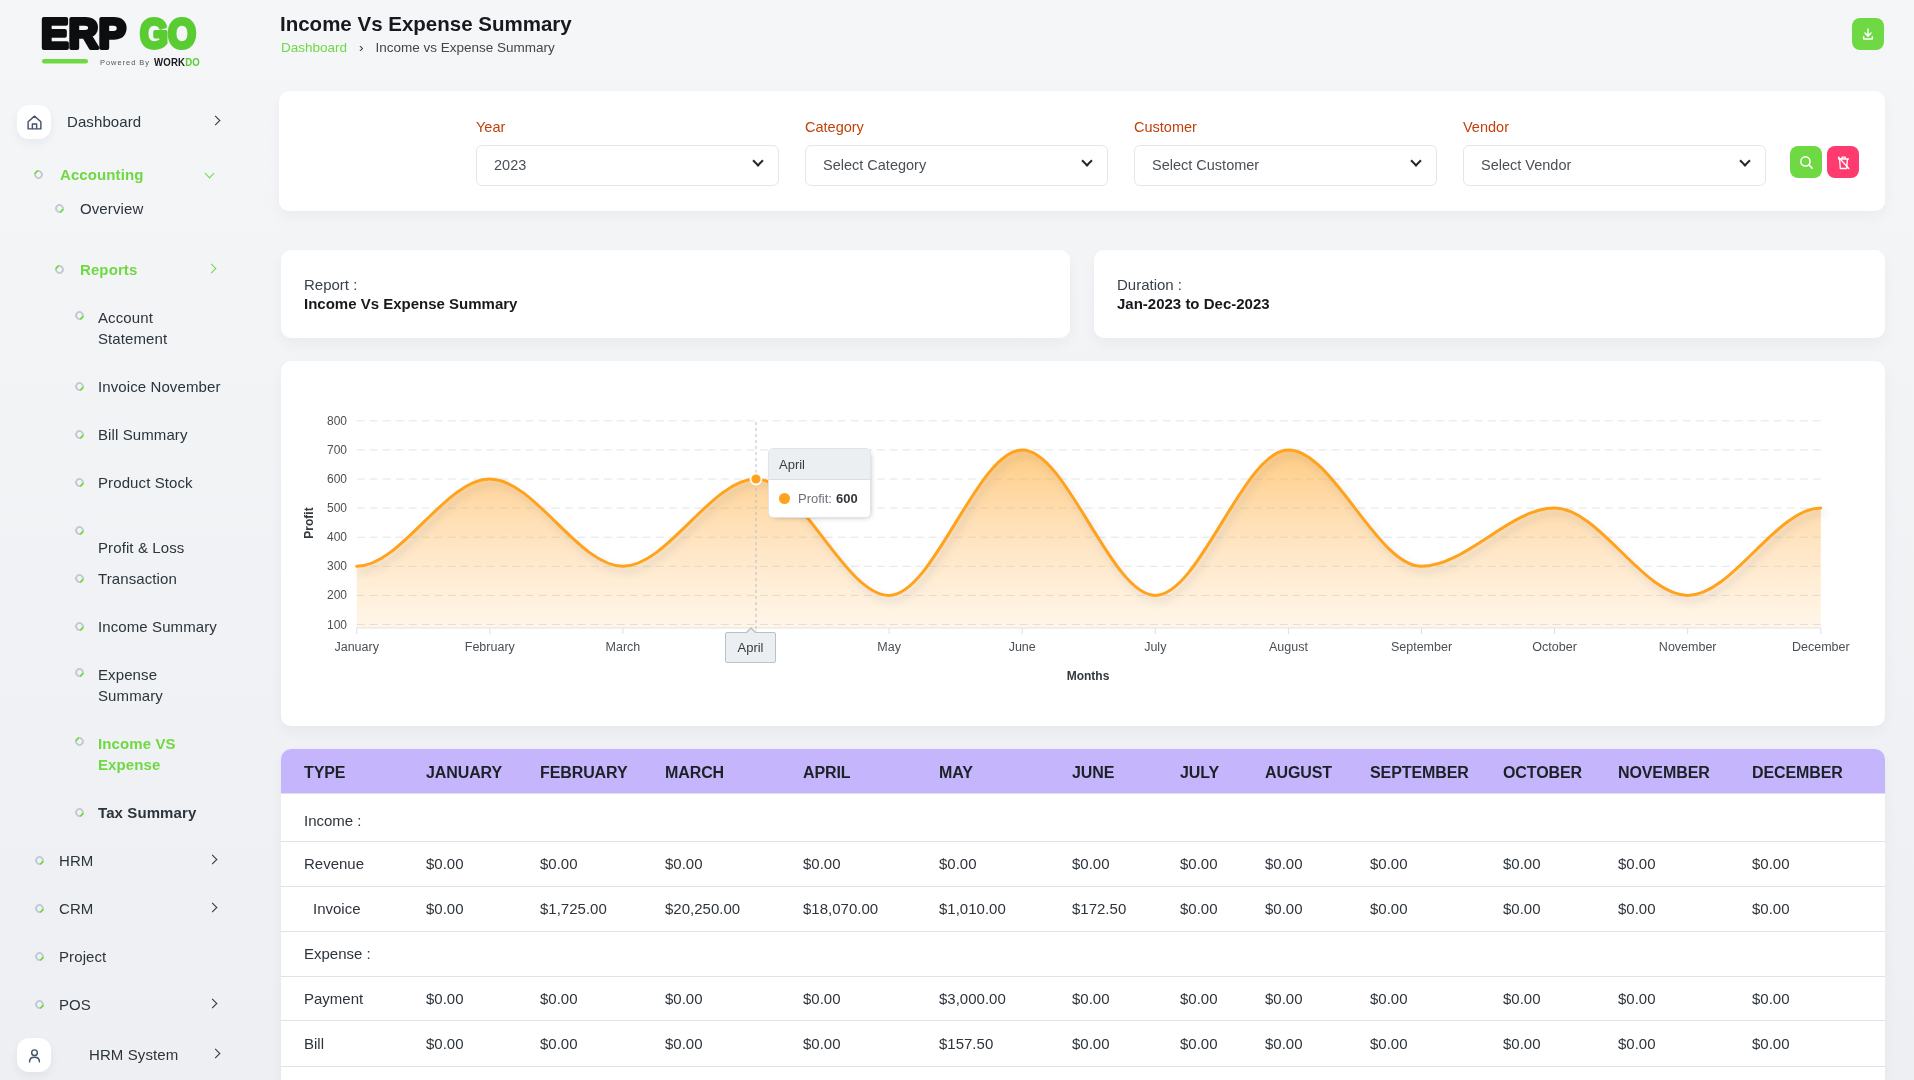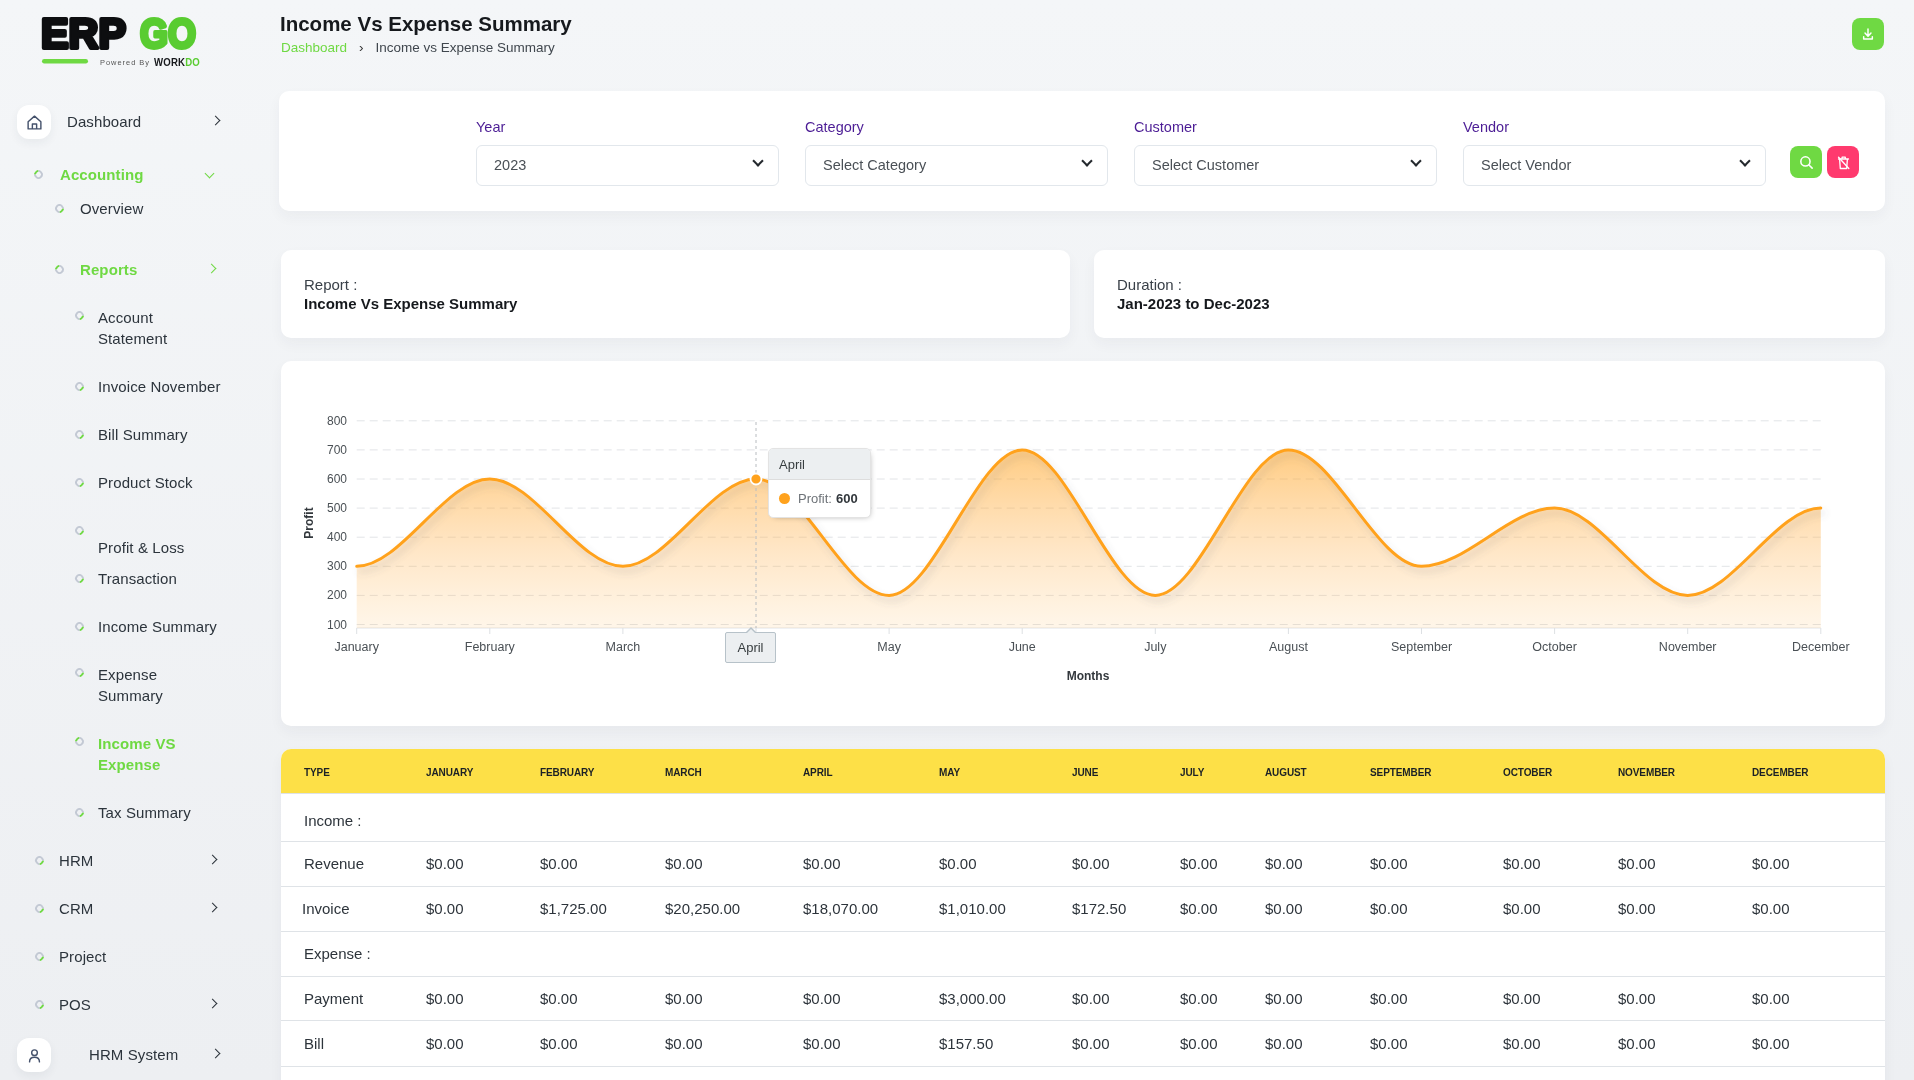--- a/index.html
+++ b/index.html
@@ -28,21 +28,21 @@
   box-shadow:0 4px 10px rgba(40,50,70,.06); display:flex; align-items:center; justify-content:center; }
 
 #pgtitle { position:absolute; left:280px; top:12px; font-size:20.5px; font-weight:700; color:#16191d; letter-spacing:0;}
 #crumbs { position:absolute; left:281px; top:40px; font-size:13.5px; color:#40474e; }
 #crumbs .lnk { color:#6fd943; }
 #crumbs .sep { margin:0 12px; color:#333; }
 #dlbtn { position:absolute; left:1852px; top:18px; width:32px; height:32px; background:#6fd943; border-radius:8px;
   display:flex; align-items:center; justify-content:center; }
 
 #filters { left:279px; top:91px; width:1606px; height:120px; }
-.flabel { position:absolute; top:28px; font-size:14.5px; color:#4c1d95; }
+.flabel { position:absolute; top:28px; font-size:14.5px; color:#c2410c; }
 .fselect { position:absolute; top:54px; width:303px; height:41px; border:1px solid #e2e7ec; border-radius:6px;
   background:#fff; font-size:14.5px; color:#4a5056; line-height:39px; padding-left:17px; }
 .fselect .chev { position:absolute; right:16px; top:15px; width:8px; height:8px; border-width:2px; border-color:#24292e;}
 .fbtn { position:absolute; top:55px; width:32px; height:32px; border-radius:8px; display:flex; align-items:center; justify-content:center; }
 
 #repcard { left:281px; top:250px; width:789px; height:88px; }
 #durcard { left:1094px; top:250px; width:791px; height:88px; }
 .clabel { position:absolute; left:23px; top:26px; font-size:15px; color:#3a4149; }
 .cvalue { position:absolute; left:23px; top:45px; font-size:15px; font-weight:700; color:#16191d; }
 
@@ -57,21 +57,21 @@
 #ttip b { color:#32373c; margin-left:4px; }
 #xtip { position:absolute; left:444px; top:271px; width:51px; height:31px; background:#eceff1; border:1px solid #b7c2c9;
   border-radius:2px; font-size:13px; color:#373d3f; text-align:center; line-height:29px; z-index:4;}
 #xtip:before { content:""; position:absolute; left:50%; top:-6px; margin-left:-6px; border:6px solid transparent;
   border-bottom-color:#b7c2c9; border-top-width:0;}
 #xtip:after { content:""; position:absolute; left:50%; top:-4.5px; margin-left:-5px; border:5px solid transparent;
   border-bottom-color:#eceff1; border-top-width:0;}
 
 #tblcard { left:281px; top:749px; width:1604px; height:340px; border-radius:10px 10px 0 0; overflow:hidden;}
 table { border-collapse:collapse; width:1604px; table-layout:fixed; }
-thead th { background:#fde047; font-size:10px; font-weight:700; color:#1c2126; text-align:left;
+thead th { background:#c4b5fd; font-size:16px; font-weight:700; color:#1c2126; text-align:left;
   letter-spacing:-.1px; padding:4px 0 0 8px; height:44px; border-bottom:1px solid #dee2e6; }
 tbody td { font-size:15px; color:#2d343b; padding:0 0 0 8px; border-bottom:1px solid #dfe3e7; height:45px; }
 tr.r1 td { height:48px; padding-top:7px; }
 tr.rp td { height:44px; }
 tr.rb td { height:46px; }
 </style>
 </head>
 <body>
 
 <div id="sidebar">
@@ -136,21 +136,21 @@
   <div class="mrow" style="top:653px;height:63px;">
       <span class="ring" style="left:75px;top:15px;margin-top:0;"></span>
       <span class="mtext two" style="left:98px;">Expense<br>Summary</span>
     </div>
   <div class="mrow" style="top:722px;height:63px;">
       <span class="ring g" style="left:75px;top:15px;margin-top:0;"></span>
       <span class="mtext two green" style="left:98px;font-weight:700;">Income VS<br>Expense</span>
     </div>
   <div class="mrow" style="top:788px;height:48px;">
       <span class="ring" style="left:75px;"></span>
-      <span class="mtext" style="left:98px;">Tax Summary</span>
+      <span class="mtext" style="left:98px;font-weight:bold;">Tax Summary</span>
     </div>
   <div class="mrow" style="top:836px;height:48px;">
       <span class="ring" style="left:35px;"></span>
       <span class="mtext" style="left:59px;">HRM</span>
       <span class="chev r" style="left:209px;"></span>
     </div>
   <div class="mrow" style="top:884px;height:48px;">
       <span class="ring" style="left:35px;"></span>
       <span class="mtext" style="left:59px;">CRM</span>
       <span class="chev r" style="left:209px;"></span>
@@ -349,21 +349,21 @@
           <td>$0.00</td>
           <td>$0.00</td>
           <td>$0.00</td>
           <td>$0.00</td>
           <td>$0.00</td>
           <td>$0.00</td>
           <td>$0.00</td>
           <td>$0.00</td>
         </tr>
     <tr>
-          <td style="padding-left:21px;">Invoice</td>
+          <td style="padding-left:32px;">Invoice</td>
           <td>$0.00</td>
           <td>$1,725.00</td>
           <td>$20,250.00</td>
           <td>$18,070.00</td>
           <td>$1,010.00</td>
           <td>$172.50</td>
           <td>$0.00</td>
           <td>$0.00</td>
           <td>$0.00</td>
           <td>$0.00</td>

